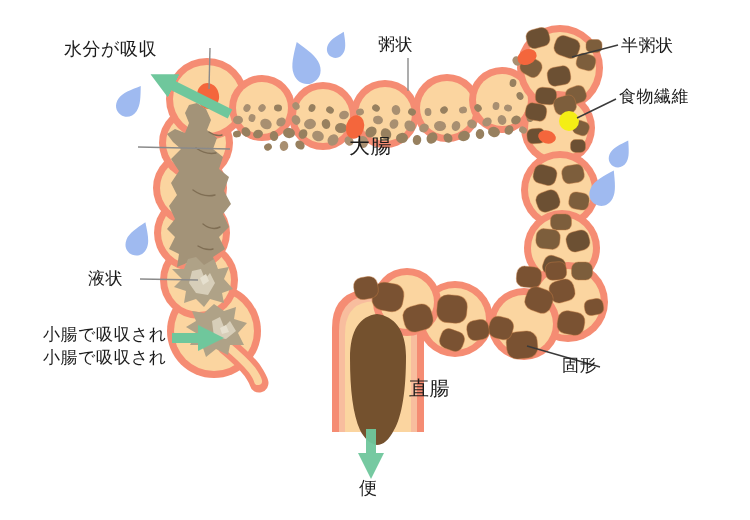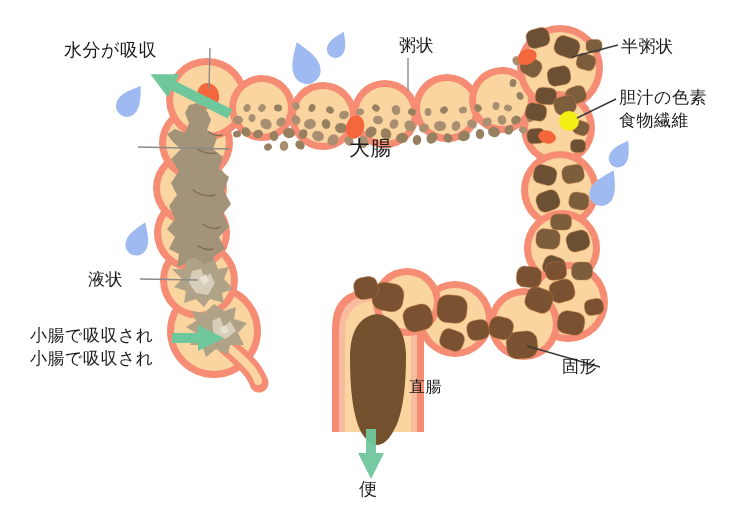--- a/index.html
+++ b/index.html
@@ -1,26 +1,26 @@
 <!DOCTYPE html>
 <html><head>
 <meta charset="utf-8">
 <style>
   html,body{margin:0;padding:0;background:#fff;}
   #stage{
     position:relative;width:750px;height:520px;background:#ffffff;overflow:hidden;
-    font-family:Liberation Sans, sans-serif;
+    font-family:Liberation Mono, monospace;
   }
   #stage svg{position:absolute;left:0;top:0;}
   .lbl{
     position:absolute;color:#1b1b1b;font-size:17px;line-height:1.38;
     white-space:nowrap;letter-spacing:0.5px;
   }
   .lbl.big{font-size:21px;}
-  .lbl.med{font-size:16px;}
+  .lbl.med{font-size:20px;}
   .lbl.s18{font-size:18px;}
 </style>
 </head>
 <body>
 
 <div id="stage">
 
 <svg id="colon-svg" width="750" height="520" viewBox="0 0 750 520">
   <defs>
     <path id="drop" d="M0,-17 C6,-8 11,-1 11,6 C11,13.5 6,18 0,18 C-6,18 -11,13.5 -11,6 C-11,-1 -6,-8 0,-17 Z"></path>
@@ -250,34 +250,33 @@
     <line x1="616" y1="99" x2="577" y2="118" stroke="#3a3a3a"></line>
     <line x1="138" y1="147" x2="230" y2="149" stroke="#8a8a8a"></line>
     <line x1="140" y1="279" x2="198" y2="280" stroke="#8a8a8a"></line>
     <line x1="600" y1="367" x2="527" y2="346" stroke="#3a3a3a"></line>
   </g>
 </svg>
 
 <div class="lbl s18" style="left:64px;top:38px">
   <div>水分が吸収</div>
 </div>
-<div class="lbl" style="left:399px;top:34px">
+<div class="lbl" style="left:378px;top:34px">
   <div>粥状</div>
 </div>
 <div class="lbl" style="left:621px;top:35px">
   <div>半粥状</div>
 </div>
 <div class="lbl" style="left:619px;top:86px">
-  <div>胆汁の色素</div>
   <div>食物繊維</div>
 </div>
 <div class="lbl" style="left:88px;top:268px">
   <div>液状</div>
 </div>
-<div class="lbl" style="left:30px;top:324px">
+<div class="lbl" style="left:43px;top:324px">
   <div>小腸で吸収され</div>
   <div>小腸で吸収され</div>
 </div>
 <div class="lbl big" style="left:349px;top:134px">
   <div>大腸</div>
 </div>
 <div class="lbl med" style="left:409px;top:376px">
   <div>直腸</div>
 </div>
 <div class="lbl" style="left:562px;top:355px">

